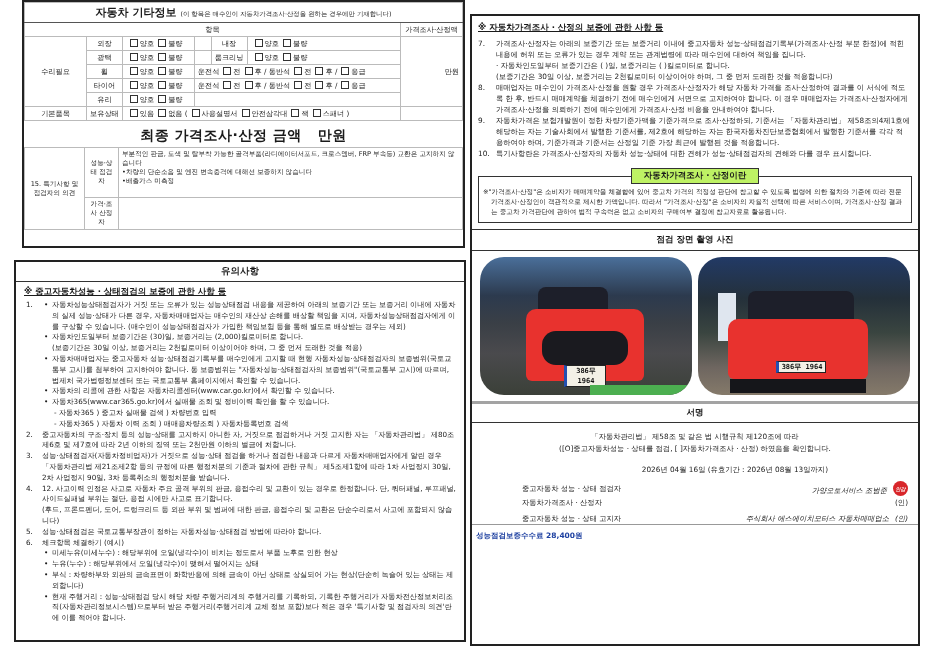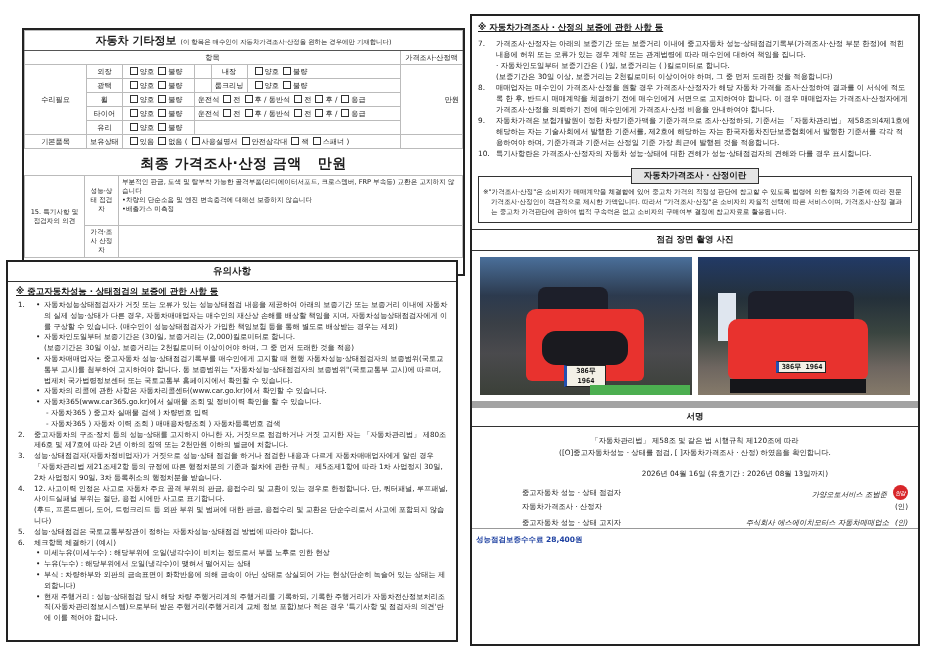--- a/index.html
+++ b/index.html
@@ -1,21 +1,21 @@
 <!DOCTYPE html>
 <html><head>
 <meta charset="utf-8">
 <style>
   * { box-sizing: border-box; margin: 0; padding: 0; }
   html, body { width: 930px; height: 670px; background: #ffffff; overflow: hidden; }
   body { font-family: "DejaVu Sans", "Liberation Sans", sans-serif; color: #1a1a1a; position: relative; }
 
   .panel { position: absolute; border: 2px solid #222; background: #fff; }
-  #left-top { left: 22px; top: 28px; width: 443px; height: 248px; }
-  #left-notes { left: 6px; top: 260px; width: 452px; height: 382px; }
+  #left-top { left: 22px; top: 0; width: 443px; height: 248px; }
+  #left-notes { left: 14px; top: 260px; width: 452px; height: 382px; }
   #right { left: 470px; top: 14px; width: 450px; height: 632px; }
 
   
   .vt { width: 100%; border-collapse: collapse; font-size: 7.2px; }
   .vt td { border: 1px solid #bbb; padding: 1px 3px; height: 14px; vertical-align: middle; white-space: nowrap; }
   .vt .title-cell { text-align: center; font-size: 11px; font-weight: bold; height: 20px; border-bottom: 1px solid #555; }
   .vt .title-cell small { font-size: 6.4px; font-weight: normal; margin-left: 4px; }
   .center { text-align: center; }
   .cb { display: inline-block; width: 8px; height: 8px; border: 1px solid #333; vertical-align: -1px; margin: 0 2px 0 4px; }
   .final { text-align: center; padding: 6px 0 2px; }
@@ -35,32 +35,32 @@
   .notes .b { padding-left: 10px; text-indent: -8px; }
   .notes .b::before { content: "•"; display: inline-block; width: 8px; text-indent: 0; }
   .notes .d { padding-left: 12px; }
   .notes .p { padding-left: 10px; }
 
   
   .r-notes { font-size: 7.3px; line-height: 11px; padding: 0 8px 0 6px; }
   .r-notes .num { display: flex; }
   .r-notes .n { width: 18px; flex-shrink: 0; }
   .def-title { position: relative; text-align: center; margin-top: 4px; }
-  .def-title span { display: inline-block; border: 1.5px solid #333; padding: 1px 12px; font-size: 8.5px; font-weight: bold; background: #e5e5e5; position: relative; z-index: 2; }
+  .def-title span { display: inline-block; border: 1.5px solid #333; padding: 1px 12px; font-size: 8.5px; font-weight: bold; background: #bef264; position: relative; z-index: 2; }
   .def-box { margin: -8px 6px 6px 6px; border: 1.5px solid #333; padding: 10px 6px 5px 12px; font-size: 6.6px; line-height: 10px; text-indent: -8px; }
   .photo-head { border-top: 1px solid #333; border-bottom: 1px solid #333; text-align: center; font-size: 8.5px; font-weight: bold; padding: 4px 0; }
   .photos { display: flex; gap: 6px; padding: 6px 8px 6px 8px; height: 150px; }
-  .photo { flex: 1; position: relative; overflow: hidden; }
+  .photo { flex: 1; position: relative; overflow: hidden; border-radius: 24px; }
   .photo.front { background: linear-gradient(180deg, #4a6f9a 0%, #2c3a4e 28%, #3a3f46 48%, #4a4a4d 70%, #3b4038 100%); }
   .photo.rear { background: linear-gradient(180deg, #223a66 0%, #24303a 30%, #3a4540 55%, #6e6660 80%, #857a6a 100%); }
   .car-body { position: absolute; background: #e8322e; border-radius: 10px 10px 6px 6px; }
   .car-glass { position: absolute; background: #1d1f2a; border-radius: 8px 8px 2px 2px; }
   .plate { position: absolute; background: #f3f0e6; border: 1px solid #222; font-family: "DejaVu Sans Mono", monospace; font-size: 7px; font-weight: bold; text-align: center; line-height: 10px; color: #111; border-left: 3px solid #2450b0; }
   .grass { position: absolute; bottom: 0; height: 10px; background: #4caf50; }
-  .sign-head { border-top: 7px solid #a3a3a3; border-bottom: 1px solid #333; text-align: center; font-size: 8.5px; font-weight: bold; padding: 3px 0; }
+  .sign-head { border-top: 3px solid #a3a3a3; border-bottom: 1px solid #333; text-align: center; font-size: 8.5px; font-weight: bold; padding: 3px 0; }
   .sign-body { font-size: 7.3px; padding: 8px 10px 0; }
   .sign-body .c { text-align: center; line-height: 12px; }
   .sign-body .date { text-align: right; padding-right: 80px; margin-top: 10px; }
   .srow { display: flex; justify-content: space-between; align-items: center; margin-top: 6px; padding-left: 40px; }
   .srow .who { display: flex; align-items: flex-end; gap: 6px; font-style: italic; }
   .seal { width: 15px; height: 15px; border-radius: 50%; background: #d8262a; color: #fff; font-size: 5px; display: flex; align-items: center; justify-content: center; font-weight: bold; }
   .ack { border-top: 1px solid #555; margin-top: 10px; padding: 8px 10px 4px; font-size: 7.2px; }
   .ack .c { text-align: center; }
   .ack .r { display: flex; justify-content: flex-end; gap: 30px; margin-top: 2px; }
   .fee { border-top: 1px solid #999; padding: 6px 4px; font-size: 7.5px; font-weight: bold; color: #1c3fa0; }

